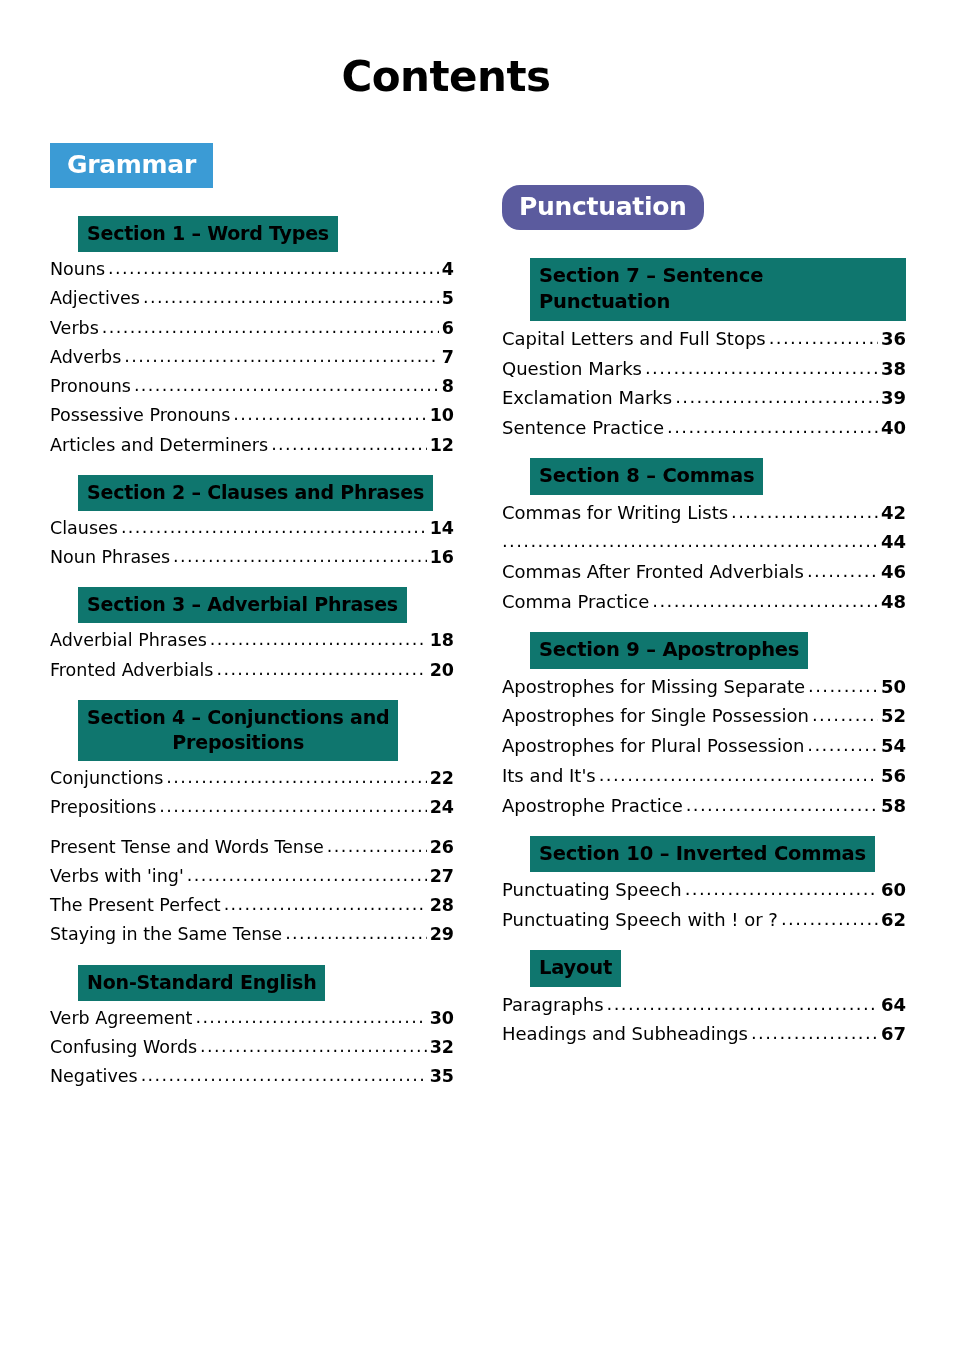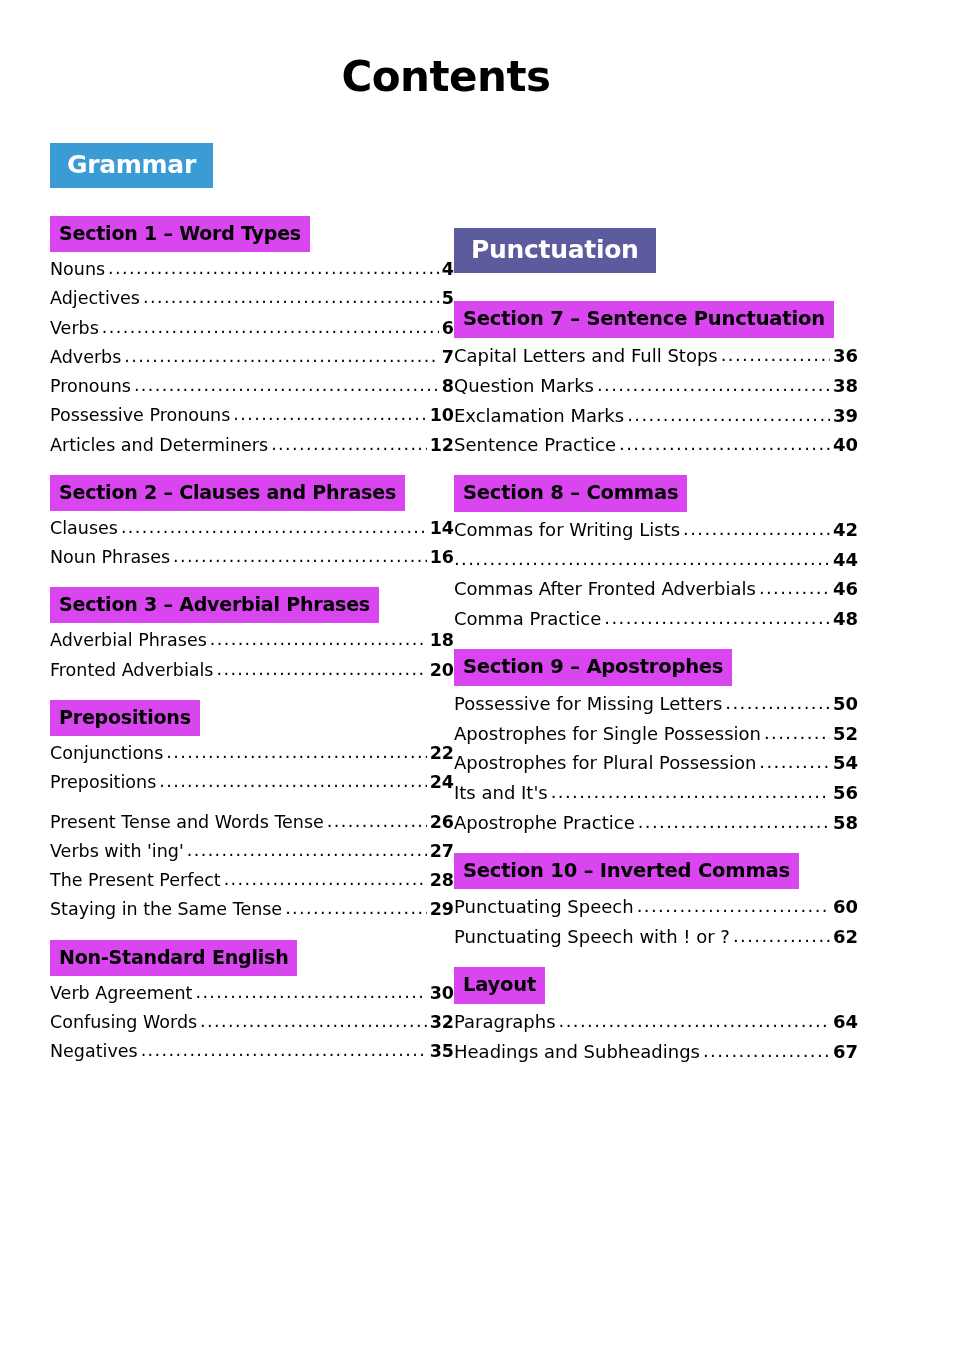--- a/index.html
+++ b/index.html
@@ -25,55 +25,57 @@
   .page-title {
     text-align: center;
     font-size: 42px;
     font-weight: bold;
     letter-spacing: -0.5px;
     margin: 12px 0 42px 0;
     font-family: "DejaVu Sans", sans-serif;
   }
   .columns {
     display: flex;
-    align-items: flex-end;
+    gap: 48px;
+    align-items: center;
   }
   .column {
     width: 404px;
     flex: 0 0 404px;
   }
   .col-heading {
     display: inline-block;
     font-size: 25px;
     font-weight: bold;
     color: #ffffff;
     padding: 7px 17px 9px 17px;
     margin-bottom: 28px;
     font-family: "DejaVu Sans", sans-serif;
     letter-spacing: -0.3px;
   }
   .col-heading.grammar { background: #3b9bd5; }
-  .col-heading.punctuation { background: #5b5b9e; }
+  .col-heading.punctuation { background: #5b5b9e; border-radius: 18px; }
 
   .section {
     margin-bottom: 20px;
   }
   .section-title-wrap {
     display: block;
   }
   .section-title {
     display: inline-block;
-    background: #d946ef;
+    background: #0f766e;
     font-size: 19px;
     font-weight: bold;
     padding: 5px 9px 6px 9px;
     line-height: 1.32;
     font-family: "DejaVu Sans", sans-serif;
     letter-spacing: -0.2px;
     margin-bottom: 8px;
+    margin-left: 28px;
   }
   .section-title.two-line {
     text-align: center;
   }
   .entries {
     margin-top: 0;
   }
   .entry {
     display: flex;
     align-items: flex-end;
@@ -179,21 +181,21 @@
                 <span class="page-num">18</span>
               </div>
               <div class="entry">
                 <span class="label">Fronted Adverbials</span>
                 <span class="dots">................................................................................</span>
                 <span class="page-num">20</span>
               </div>
             </div>
           </div>
           <div class="section">
-            <div class="section-title-wrap"><div class="section-title two-line"><div>Prepositions</div></div></div>
+            <div class="section-title-wrap"><div class="section-title two-line"><div>Section 4 – Conjunctions and</div><div>Prepositions</div></div></div>
             <div class="entries">
               <div class="entry">
                 <span class="label">Conjunctions</span>
                 <span class="dots">................................................................................</span>
                 <span class="page-num">22</span>
               </div>
               <div class="entry">
                 <span class="label">Prepositions</span>
                 <span class="dots">................................................................................</span>
                 <span class="page-num">24</span>
@@ -295,21 +297,21 @@
                 <span class="label">Comma Practice</span>
                 <span class="dots">................................................................................</span>
                 <span class="page-num">48</span>
               </div>
             </div>
           </div>
           <div class="section">
             <div class="section-title-wrap"><div class="section-title">Section 9 – Apostrophes</div></div>
             <div class="entries">
               <div class="entry">
-                <span class="label">Possessive for Missing Letters</span>
+                <span class="label">Apostrophes for Missing Separate</span>
                 <span class="dots">................................................................................</span>
                 <span class="page-num">50</span>
               </div>
               <div class="entry">
                 <span class="label">Apostrophes for Single Possession</span>
                 <span class="dots">................................................................................</span>
                 <span class="page-num">52</span>
               </div>
               <div class="entry">
                 <span class="label">Apostrophes for Plural Possession</span>

